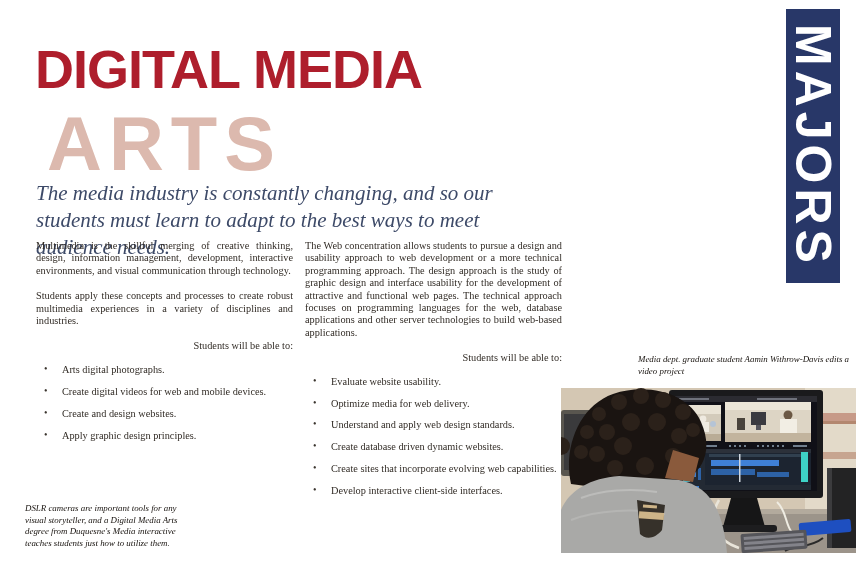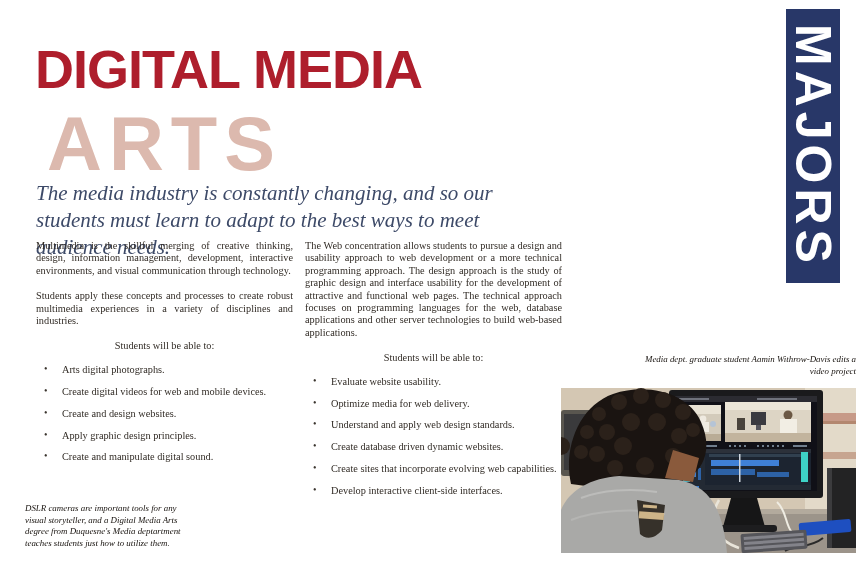--- a/index.html
+++ b/index.html
@@ -26,37 +26,37 @@
     font-style:italic; font-size:21px; line-height:27px;
     color:var(--subtitle-blue,#3d4a68);
   }
   
   .columns {
     position:absolute; left:36px; top:240px; width:534px;
     display:flex; gap:12px;
   }
   .col { width:257px; }
   .col p { margin:0 0 13px 0; font-size:10.3px; line-height:12.4px; text-align:justify; }
-  .col .list-intro { text-align:center; margin-bottom:11px; }
+  .col .list-intro { text-align:right; margin-bottom:11px; }
   .col ul { margin:0; padding:0 0 0 8px; list-style:none; }
   .col li {
     position:relative; padding-left:18px; margin-bottom:9.5px;
     font-size:10.3px; line-height:12.4px;
   }
   .col li::before {
     content:"\2022"; position:absolute; left:0; top:-1px; font-size:10px; color:#3a342e;
   }
   
   .caption-left {
     position:absolute; left:25px; top:503px; width:174px; margin:0;
     font-style:italic; font-size:8.9px; line-height:11.6px; color:#17120e;
   }
   .caption-photo {
     position:absolute; left:638px; top:354px; width:218px; margin:0;
-    text-align:right; font-style:italic; font-size:8.9px; line-height:11.6px; color:#17120e;
+    text-align:left; font-style:italic; font-size:8.9px; line-height:11.6px; color:#17120e;
   }
   
   .majors-banner {
     position:absolute; left:786px; top:9px; width:54px; height:274px;
     background:var(--banner-navy,#283768);
   }
   .majors-banner span {
     display:block; width:100%; height:100%;
     writing-mode:vertical-rl; text-orientation:mixed;
     font-family:"Liberation Sans", sans-serif; font-weight:700;
@@ -88,40 +88,39 @@
       <div>
           <p>Multimedia is the skillful merging of creative thinking, design, information management, development, interactive environments, and visual communication through technology.</p>
           <p>Students apply these concepts and processes to create robust multimedia experiences in a variety of disciplines and industries.</p>
         </div>
       <p class="list-intro">Students will be able to:</p>
       <ul>
           <li>Arts digital photographs.</li>
           <li>Create digital videos for web and mobile devices.</li>
           <li>Create and design websites.</li>
           <li>Apply graphic design principles.</li>
-          <li>Create and manipulate digital sound.</li>
         </ul>
     </div>
     <div class="col">
       <div>
           <p>The Web concentration allows students to pursue a design and usability approach to web development or a more technical programming approach. The design approach is the study of graphic design and interface usability for the development of attractive and functional web pages. The technical approach focuses on programming languages for the web, database applications and other server technologies to build web-based applications.</p>
         </div>
       <p class="list-intro">Students will be able to:</p>
       <ul>
           <li>Evaluate website usability.</li>
           <li>Optimize media for web delivery.</li>
           <li>Understand and apply web design standards.</li>
           <li>Create database driven dynamic websites.</li>
           <li>Create sites that incorporate evolving web capabilities.</li>
           <li>Develop interactive client-side interfaces.</li>
         </ul>
     </div>
   </div>
 
-  <p class="caption-left">DSLR cameras are important tools for any visual storyteller, and a Digital Media Arts degree from Duquesne's Media deptartment teaches students just how to utilize them.</p>
+  <p class="caption-left">DSLR cameras are important tools for any visual storyteller, and a Digital Media Arts degree from Duquesne's Media interactive teaches students just how to utilize them.</p>
 
   <p class="caption-photo">Media dept. graduate student Aamin Withrow-Davis edits a video project</p>
 
   <div class="photo">
     <svg viewBox="0 0 295 165" preserveAspectRatio="none">
 
       <rect x="0" y="0" width="295" height="165" fill="#d4c7b3"></rect>
       <rect x="244" y="0" width="51" height="165" fill="#e3dac9"></rect>
       <rect x="250" y="25" width="45" height="8" fill="#c79a88"></rect>
       <rect x="250" y="33" width="45" height="3" fill="#b3876f"></rect>

